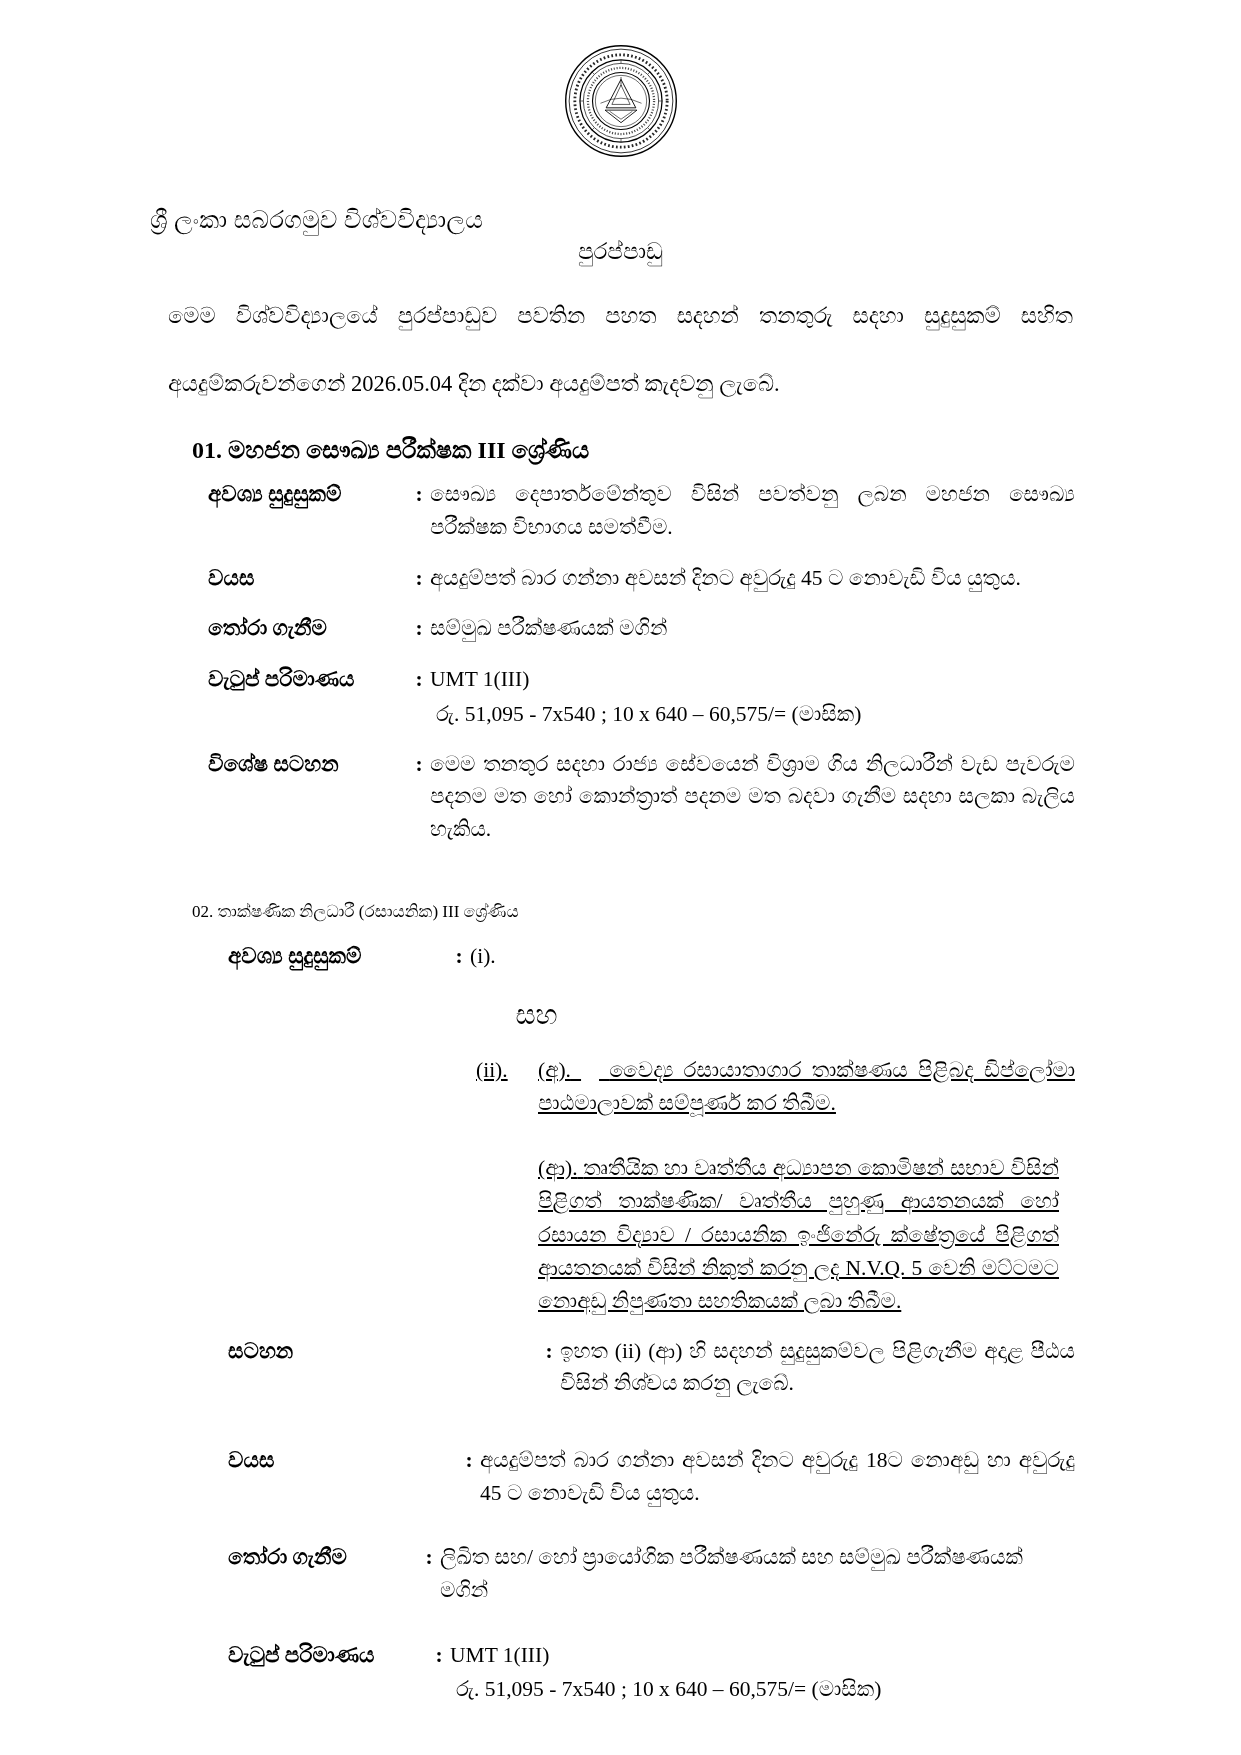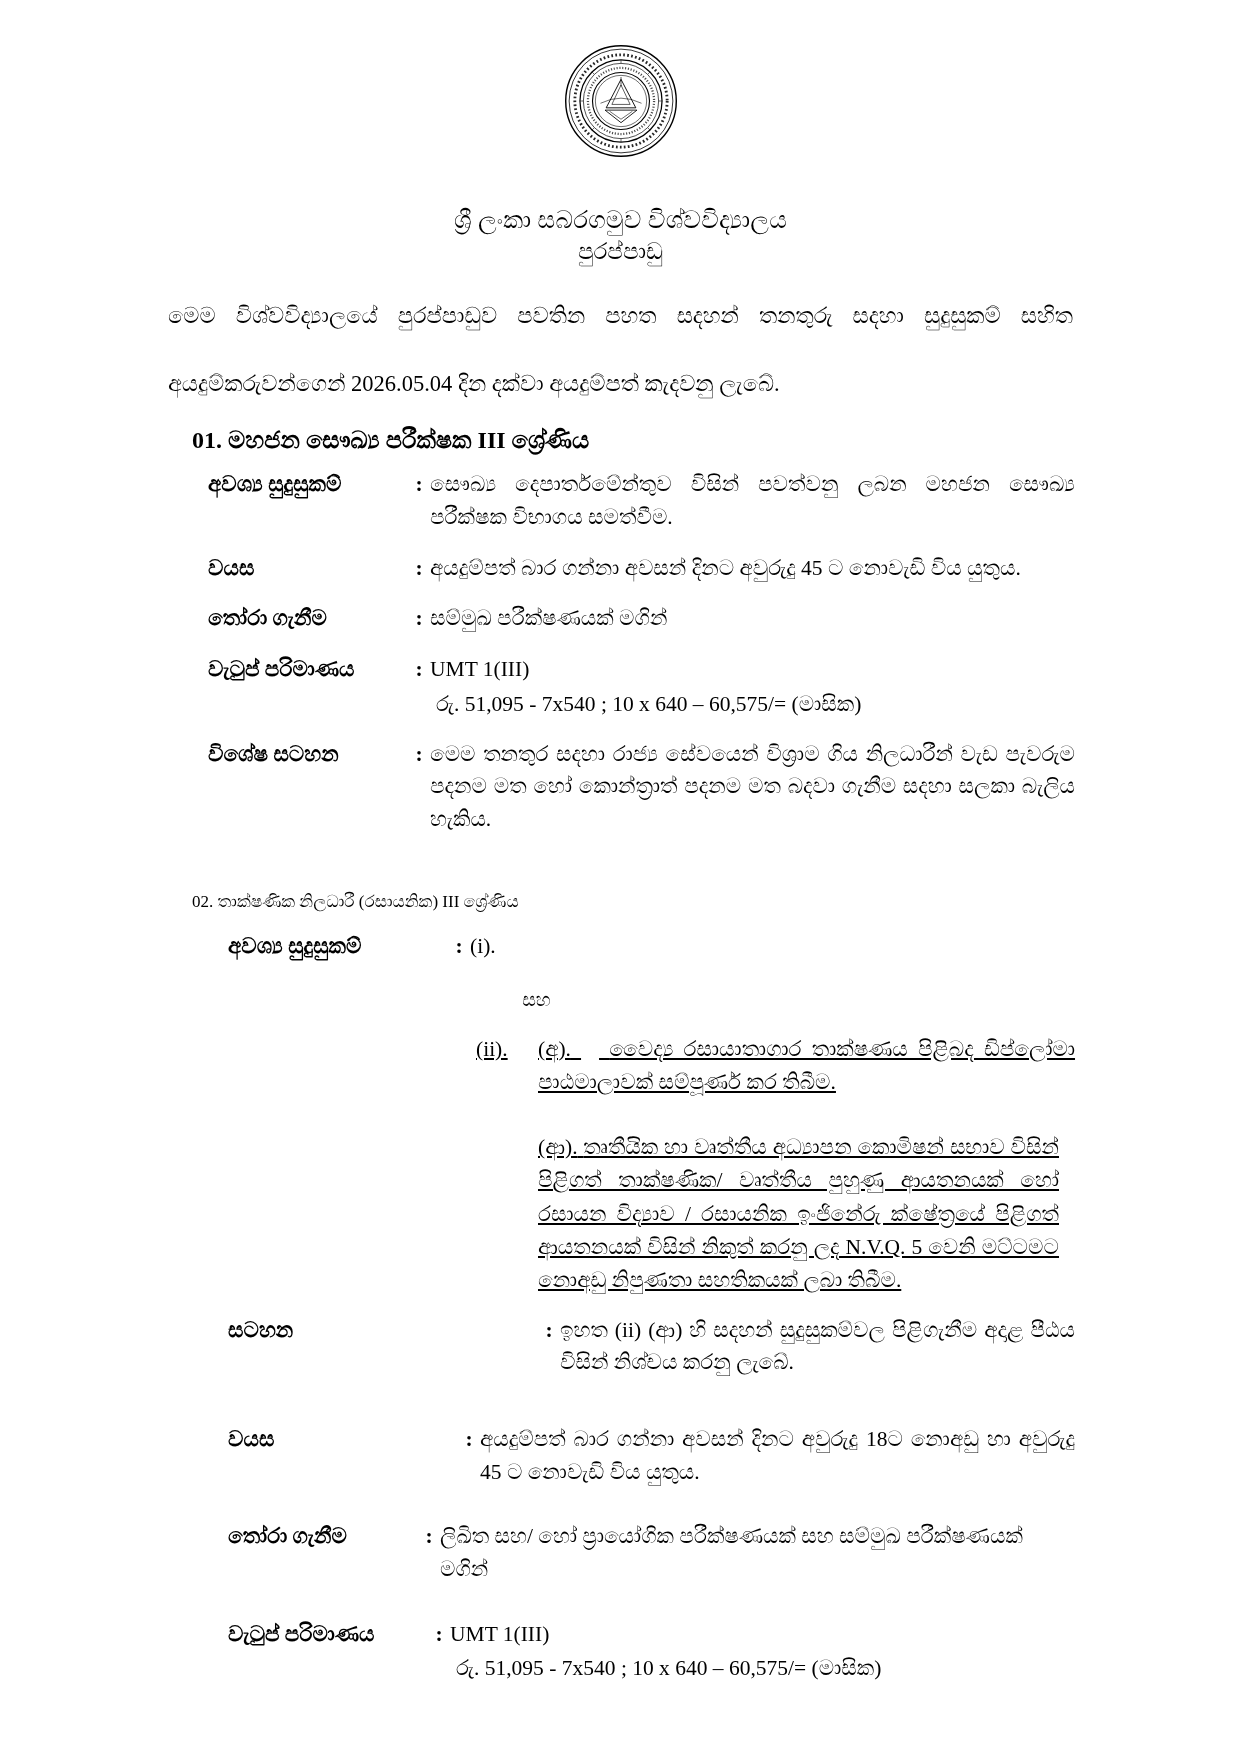--- a/index.html
+++ b/index.html
@@ -33,21 +33,20 @@
     padding-top: 44px;
   }
   .seal {
     width: 114px;
     height: 114px;
     display: block;
   }
 
   
   .doc-title {
-    text-align: center;
     font-size: 24.5px;
     line-height: 1.34;
     margin-top: 46px;
     letter-spacing: 0.2px;
   }
   .doc-subtitle {
     text-align: center;
     font-size: 23px;
     line-height: 1.34;
   }
@@ -65,21 +64,21 @@
   .intro .ln1::after {
     content: "";
     display: inline-block;
     width: 100%;
   }
 
   
   .section-heading {
     font-weight: bold;
     font-size: 24px;
-    margin-top: 26px;
+    margin-top: 36px;
     margin-bottom: 14px;
     padding-left: 42px;
   }
   .section-heading-2 {
     font-weight: normal;
     font-size: 17px;
     margin-top: 56px;
     margin-bottom: 18px;
     padding-left: 42px;
   }
@@ -139,21 +138,21 @@
     flex: 0 0 62px;
     text-align: left;
   }
   .subitem .txt {
     flex: 1 1 auto;
     text-align: justify;
     text-justify: inter-word;
   }
   .saha {
     text-align: center;
-    font-size: 19px;
+    font-size: 28px;
     margin: 26px 0 22px 0;
     padding-right: 230px;
   }
   .indent-sub {
     padding-left: 328px;
     padding-right: 16px;
     text-decoration: underline;
   }
   .para-block {
     font-size: 21.5px;

